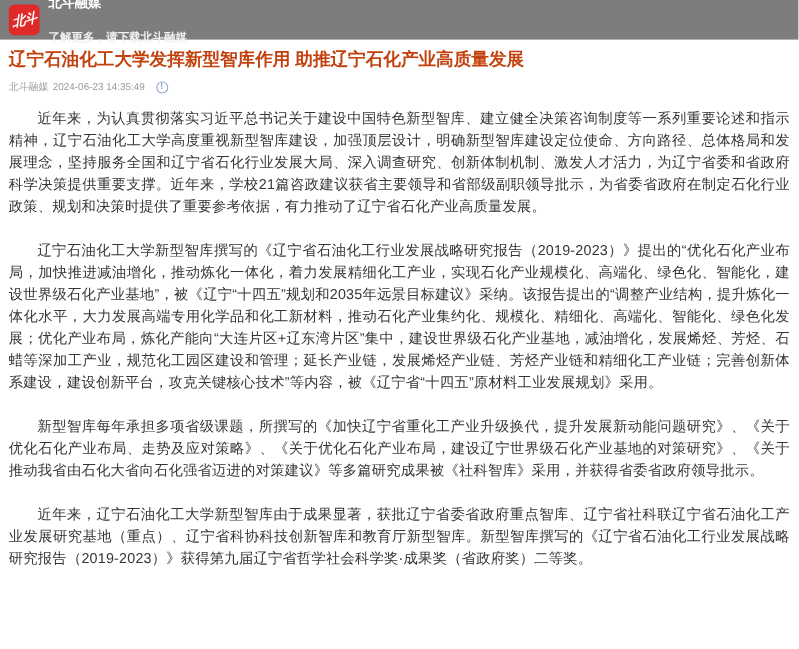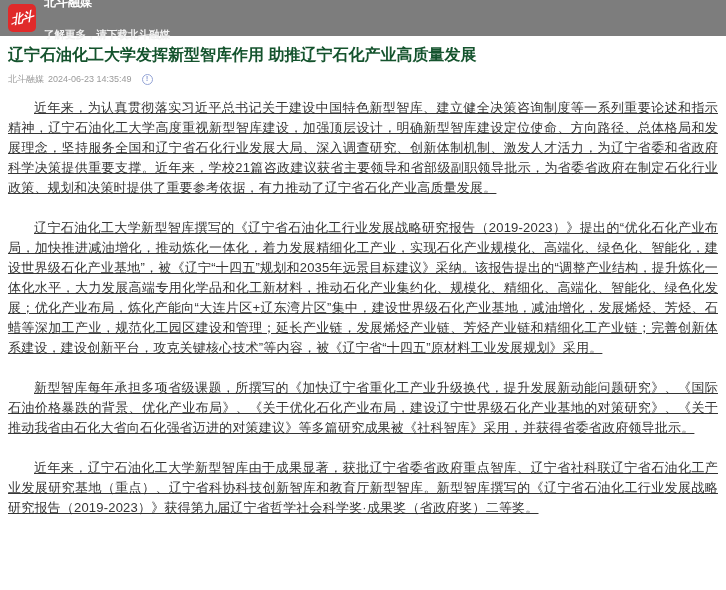--- a/index.html
+++ b/index.html
@@ -39,21 +39,21 @@
   }
   .app-info { margin-left: 8px; line-height: 1.25; }
   .app-name { color: #ffffff; font-size: 12px; font-weight: bold; }
   .app-tagline { color: #f2f2f2; font-size: 10.5px; font-weight: bold; margin-top: 18px; }
 
   
   .article { padding: 6px 8px 18px 8px; }
   .title {
     font-size: 16px;
     font-weight: bold;
-    color: #14532d;
+    color: #c2410c;
     line-height: 1.35;
     margin-top: 2px;
   }
   .byline {
     margin-top: 7px;
     font-size: 9px;
     color: #9a9a9a;
     display: flex;
     align-items: center;
     gap: 4px;
@@ -74,21 +74,20 @@
   }
   .body-text { margin-top: 12px; }
   .body-text p {
     font-size: 13px;
     line-height: 20px;
     color: #353535;
     text-indent: 2em;
     margin-bottom: 20px;
     text-align: justify;
     letter-spacing: 0.2px;
-    text-decoration: underline;
   }
   .body-text p:last-child { margin-bottom: 0; }
 </style>
 </head>
 <body>
 
 <div class="page">
 
   <header class="app-banner">
     <div class="app-icon">
@@ -105,18 +104,18 @@
 
     <div class="byline">
       <span>北斗融媒</span>
       <span>2024-06-23 14:35:49</span>
       <span class="info-icon">!</span>
     </div>
 
     <div class="body-text">
       <p>近年来，为认真贯彻落实习近平总书记关于建设中国特色新型智库、建立健全决策咨询制度等一系列重要论述和指示精神，辽宁石油化工大学高度重视新型智库建设，加强顶层设计，明确新型智库建设定位使命、方向路径、总体格局和发展理念，坚持服务全国和辽宁省石化行业发展大局、深入调查研究、创新体制机制、激发人才活力，为辽宁省委和省政府科学决策提供重要支撑。近年来，学校21篇咨政建议获省主要领导和省部级副职领导批示，为省委省政府在制定石化行业政策、规划和决策时提供了重要参考依据，有力推动了辽宁省石化产业高质量发展。</p>
       <p>辽宁石油化工大学新型智库撰写的《辽宁省石油化工行业发展战略研究报告（2019-2023）》提出的“优化石化产业布局，加快推进减油增化，推动炼化一体化，着力发展精细化工产业，实现石化产业规模化、高端化、绿色化、智能化，建设世界级石化产业基地”，被《辽宁“十四五”规划和2035年远景目标建议》采纳。该报告提出的“调整产业结构，提升炼化一体化水平，大力发展高端专用化学品和化工新材料，推动石化产业集约化、规模化、精细化、高端化、智能化、绿色化发展；优化产业布局，炼化产能向“大连片区+辽东湾片区”集中，建设世界级石化产业基地，减油增化，发展烯烃、芳烃、石蜡等深加工产业，规范化工园区建设和管理；延长产业链，发展烯烃产业链、芳烃产业链和精细化工产业链；完善创新体系建设，建设创新平台，攻克关键核心技术”等内容，被《辽宁省“十四五”原材料工业发展规划》采用。</p>
-      <p>新型智库每年承担多项省级课题，所撰写的《加快辽宁省重化工产业升级换代，提升发展新动能问题研究》、《国际石油价格暴跌的背景、优化产业布局》、《关于优化石化产业布局，建设辽宁世界级石化产业基地的对策研究》、《关于推动我省由石化大省向石化强省迈进的对策建议》等多篇研究成果被《社科智库》采用，并获得省委省政府领导批示。</p>
+      <p>新型智库每年承担多项省级课题，所撰写的《加快辽宁省重化工产业升级换代，提升发展新动能问题研究》、《关于优化石化产业布局、走势及应对策略》、《关于优化石化产业布局，建设辽宁世界级石化产业基地的对策研究》、《关于推动我省由石化大省向石化强省迈进的对策建议》等多篇研究成果被《社科智库》采用，并获得省委省政府领导批示。</p>
       <p>近年来，辽宁石油化工大学新型智库由于成果显著，获批辽宁省委省政府重点智库、辽宁省社科联辽宁省石油化工产业发展研究基地（重点）、辽宁省科协科技创新智库和教育厅新型智库。新型智库撰写的《辽宁省石油化工行业发展战略研究报告（2019-2023）》获得第九届辽宁省哲学社会科学奖·成果奖（省政府奖）二等奖。</p>
     </div>
   </main>
 
 </div>
 
 </body></html>

